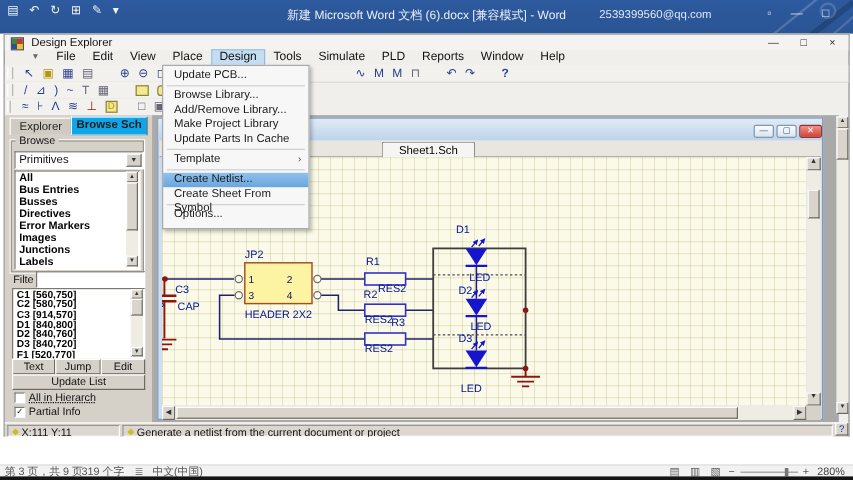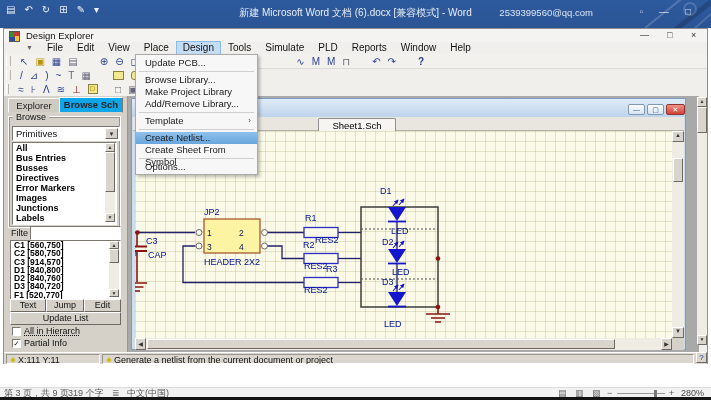--- a/index.html
+++ b/index.html
@@ -26,21 +26,21 @@
   .mi-act{background:#c4ddf3;outline:1px solid #8ebbe2;}
   .tbar{background:#f2f1ee;border-bottom:1px solid #dddbd6;display:flex;align-items:center;gap:7px;font-size:10px;}
   .tb1{left:4px;top:54px;width:703px;height:14px;}
   .tb2{left:4px;top:68px;width:150px;height:14px;}
   .tb3{left:4px;top:82px;width:150px;height:14px;}
   .grip{width:3px;height:10px;border-left:1px solid #fff;border-right:1px solid #b9b6b0;margin:0 2px;}
   .ic{color:#2a3f8e;} .ic-y{color:#b8960c;} .ic-g{color:#667;} .ic-r{color:#8c1510;}
   .icbox{display:inline-block;width:9px;height:7px;background:#f3e98f;border:1px solid #8a8140;}
   .gap{width:8px;}
   
-  .dmenu{left:135px;top:54px;width:123px;height:121px;background:#f7f7f7;border:1px solid #a9a9a9;
+  .dmenu{left:135px;top:54px;width:123px;height:137px;background:#f7f7f7;border:1px solid #a9a9a9;
          box-shadow:2px 2px 3px rgba(0,0,0,.25);z-index:50;padding-top:2px;box-sizing:border-box;font-size:9.5px;color:#1a1a1a;}
   .dmi{height:12px;line-height:12px;padding-left:9px;position:relative;}
   .dmi-hl{background:linear-gradient(#8fc0ec,#69a6de);}
   .dsep{height:1px;background:#cfcfcf;margin:2px 3px;}
   .sub{position:absolute;right:6px;top:0;font-size:8px;color:#444;}
   
   .panel{left:4px;top:96px;width:124px;height:256px;background:#d5d1c9;border-right:1px solid #9a968e;box-sizing:border-box;}
   .ptab{position:absolute;font-size:9.5px;text-align:center;border:1px solid;border-color:#fff #7c7870 #d5d1c9 #fff;background:#cfcbc2;color:#222;}
   .ptab-act{background:#0ea5e9;font-weight:bold;border-bottom-color:#d8d4cc;}
   .fieldset{position:absolute;border:1px solid #fff;outline:1px solid #9a968e;outline-offset:-2px;}
@@ -352,22 +352,23 @@
 
 <div class="sb-end abs" style="left:697px;top:97px;width:10px;height:10px;font-size:5px">▲</div>
 <div class="sb-tr abs" style="left:697px;top:107px;width:10px;height:228px"></div>
 <div class="sb-th abs" style="left:697px;top:107px;width:10px;height:26px"></div>
 <div class="sb-end abs" style="left:697px;top:335px;width:10px;height:10px;font-size:5px">▼</div>
 
 <div class="abs dmenu">
   <div class="dmi">Update PCB...</div>
   <div class="dsep"></div>
   <div class="dmi">Browse Library...</div>
+  <div class="dmi">Add/Remove Library...</div>
   <div class="dmi">Make Project Library</div>
-  <div class="dmi">Add/Remove Library...</div>
+  <div class="dmi">Update Parts In Cache</div>
   <div class="dsep"></div>
   <div class="dmi">
     <span>Template</span>
     <span class="sub">›</span>
   </div>
   <div class="dsep"></div>
   <div class="dmi dmi-hl">Create Netlist...</div>
   <div class="dmi">Create Sheet From Symbol</div>
   <div class="dsep"></div>
   <div class="dmi">Options...</div>

